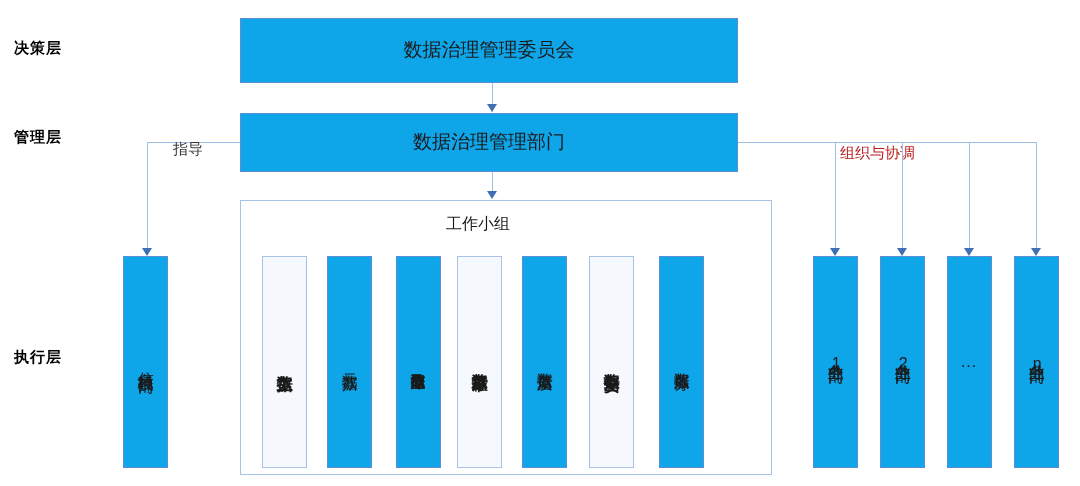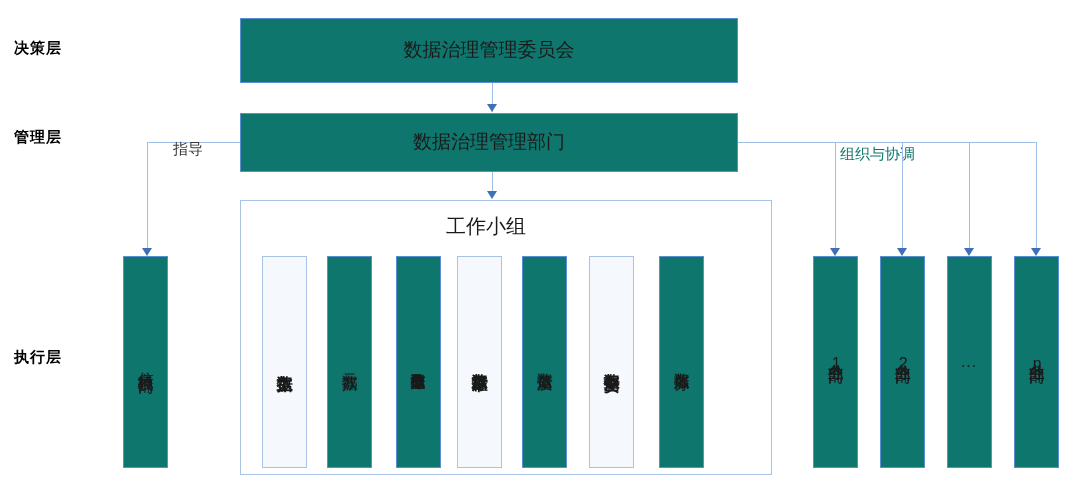--- a/index.html
+++ b/index.html
@@ -12,21 +12,21 @@
 
   
   .layer-label{
     position:absolute;font-size:15px;font-weight:bold;color:#000000;
     letter-spacing:1px;white-space:nowrap;line-height:1;
   }
 
   
   .box{
     position:absolute;box-sizing:border-box;
-    border:1.6px solid #5b8fd4;background:#0f766e;
+    border:1.6px solid #5b8fd4;background:#0ea5e9;
     display:flex;align-items:center;justify-content:center;
   }
   .box.shaded{background:#f5f8fd;border-color:#a9c3e6;}
   .box.soft{border-color:#a9c3e6;}
 
   .box-text{
     font-size:19px;color:#1a1a1a;white-space:nowrap;line-height:1.1;
   }
 
   
@@ -38,38 +38,38 @@
   }
   .vtext.bold{font-weight:bold;}
   .vtext.small{font-size:15px;letter-spacing:0px;}
 
   .ellipsis{
     font-size:17px;color:#1a1a1a;letter-spacing:2px;
   }
 
   
   .wg-title{
-    position:absolute;font-size:20px;color:#1a1a1a;white-space:nowrap;
+    position:absolute;font-size:16px;color:#1a1a1a;white-space:nowrap;
     line-height:1;
   }
 
   
   .vline{position:absolute;width:0;border-left:1.6px solid #9fbfe8;}
   .hline{position:absolute;height:0;border-top:1.6px solid #9fbfe8;}
   .arrow-down{
     position:absolute;width:0;height:0;
     border-left:5px solid transparent;border-right:5px solid transparent;
     border-top:8px solid #3f6fb5;
   }
 
   
   .edge-label{
     position:absolute;font-size:15px;color:#3a3a3a;white-space:nowrap;line-height:1;margin-top:28px;
   }
-  .edge-label.gray{color:#0f766e;}
+  .edge-label.gray{color:#b91c1c;font-family:Liberation Serif, serif;}
 </style>
 </head>
 <body>
 
 <div class="stage">
 
   <div class="layer-label" style="left:14px;top:40px;">决策层</div>
   <div class="layer-label" style="left:14px;top:129px;">管理层</div>
   <div class="layer-label" style="left:14px;top:349px;">执行层</div>
 

